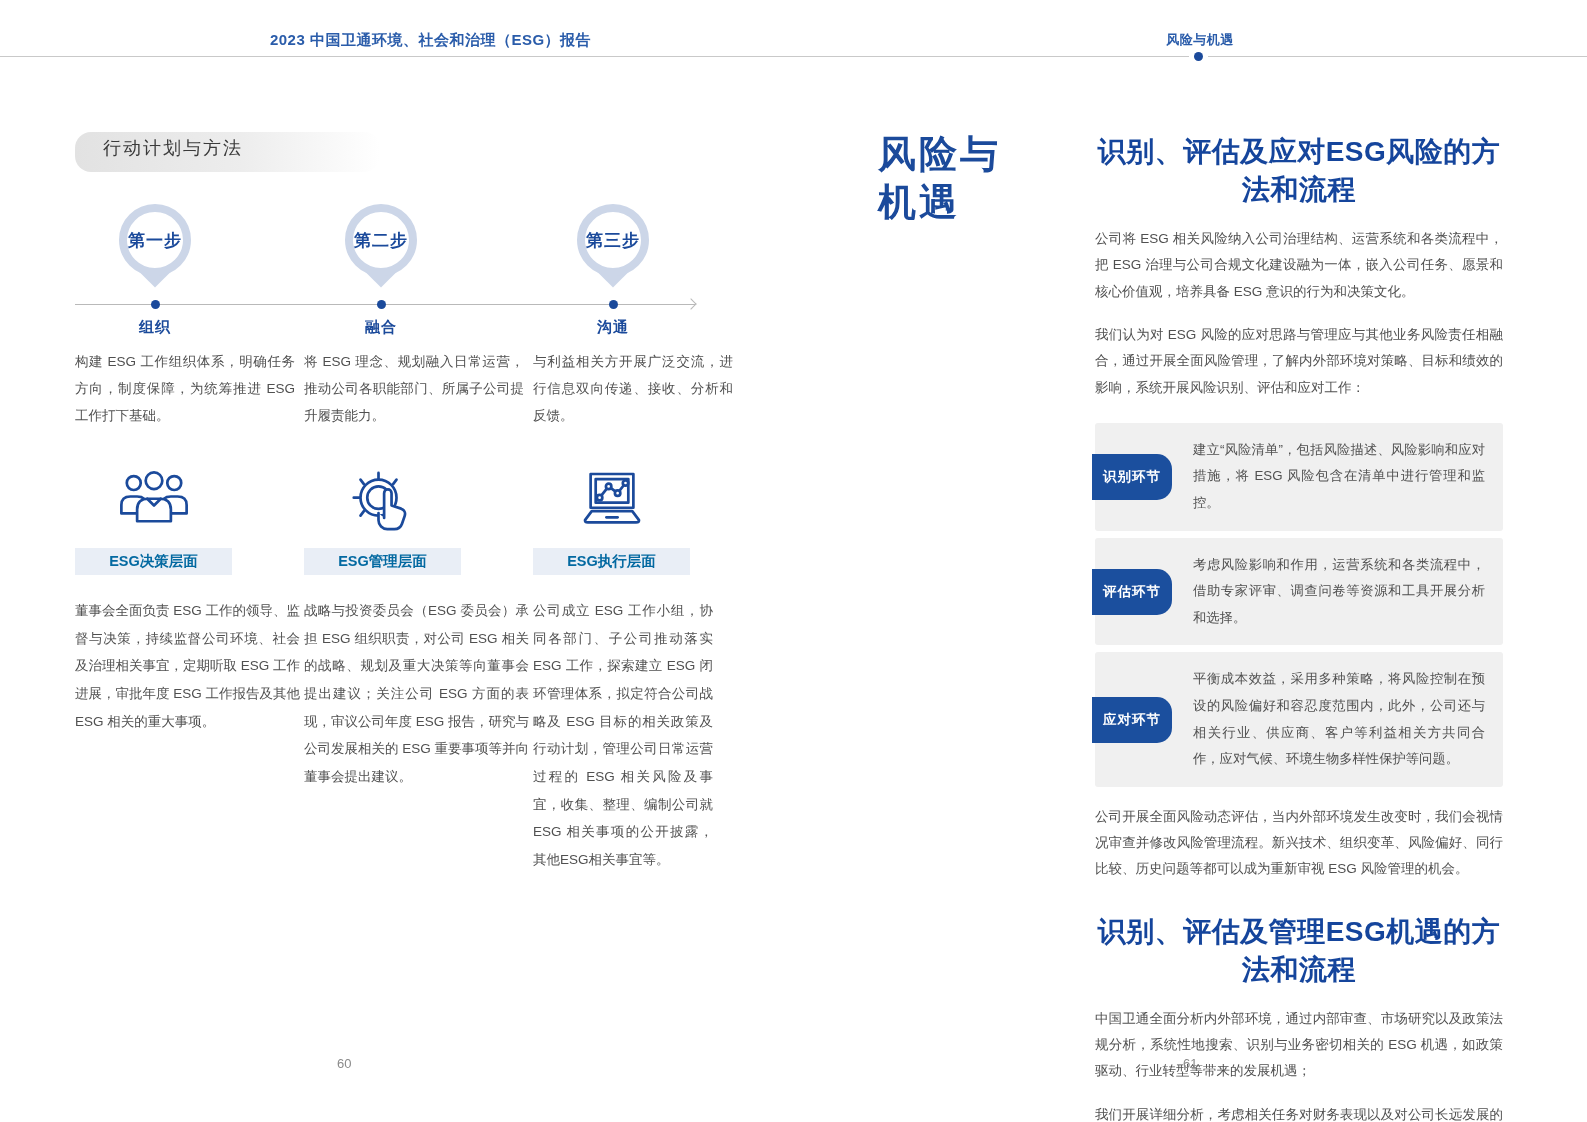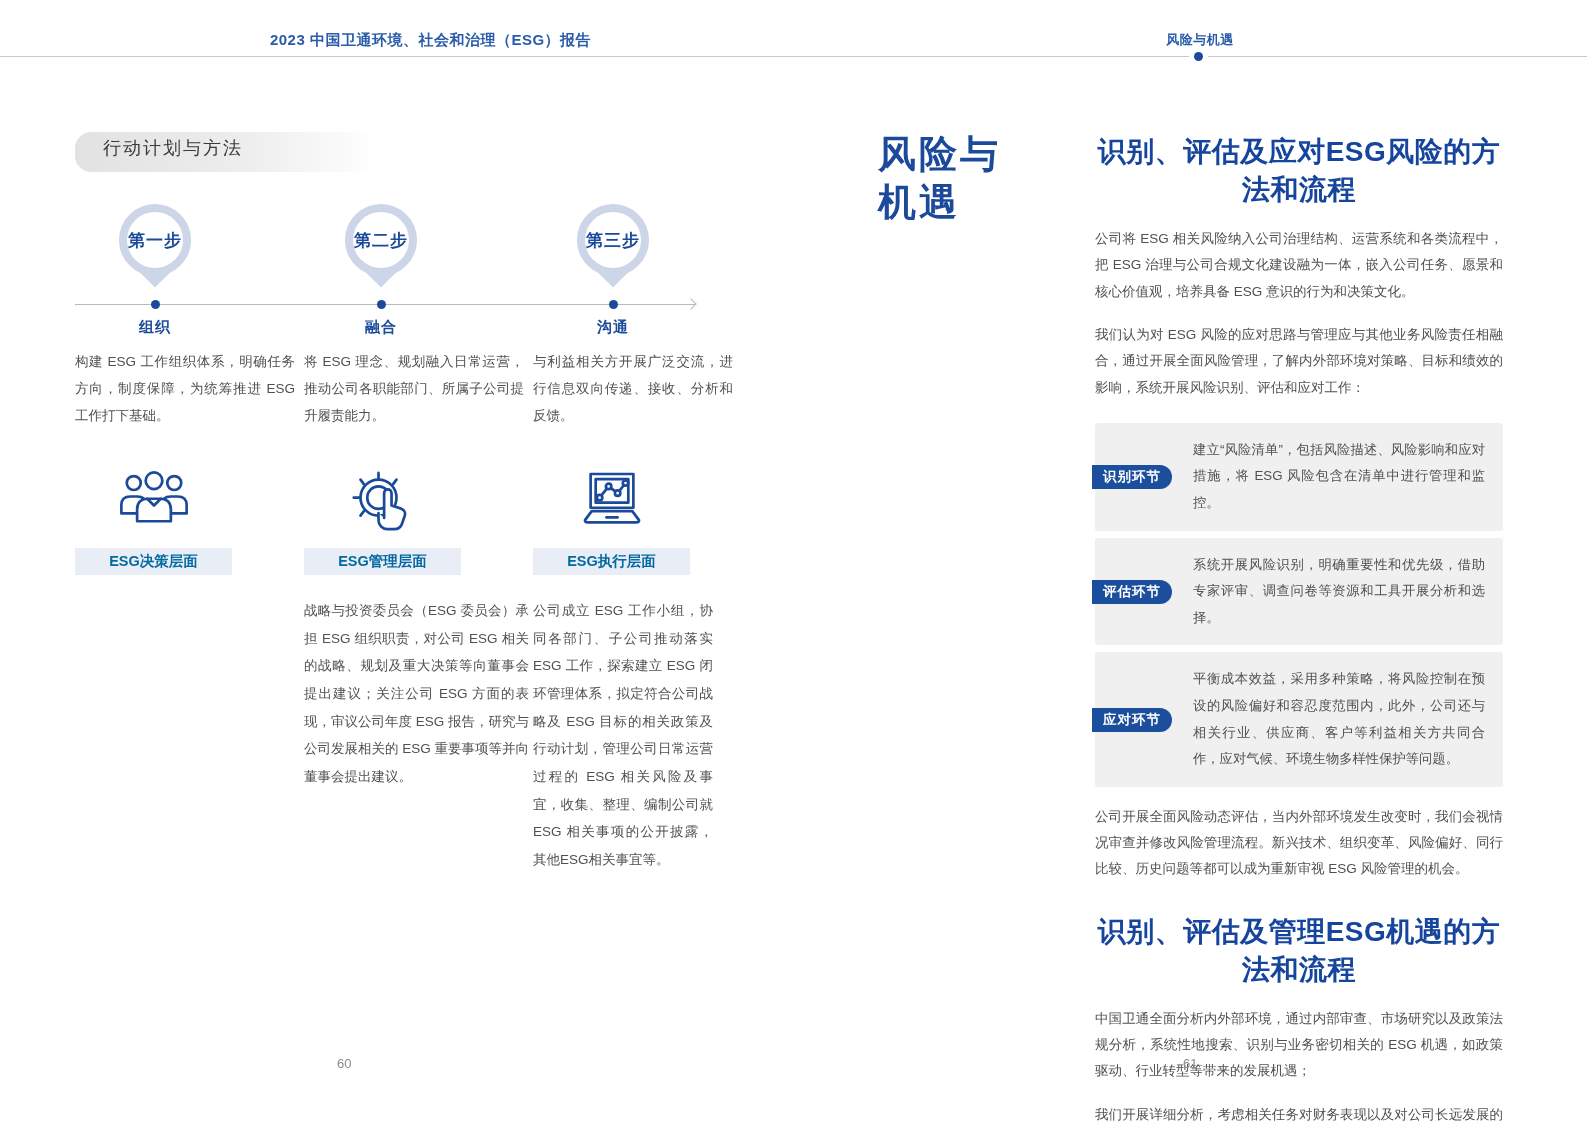--- a/index.html
+++ b/index.html
@@ -60,21 +60,21 @@
   .r-heading { font-size:28px; font-weight:bold; color:#15459c; letter-spacing:.5px;text-align:center; }
   .r-para { margin-top:17px; font-size:13.5px; line-height:1.95; color:#505050;
     text-align:justify; }
   .stages { margin-top:22px; }
   .stage-card { position:relative; background:#f0f0f0; border-radius:3px; margin-bottom:7px;
     padding:14px 18px 14px 98px; display:flex; align-items:center; }
   .stage-card.s1 { min-height:92px; }
   .stage-card.s2 { min-height:52px; }
   .stage-card.s3 { min-height:118px; }
   .stage-pill { position:absolute; left:-3px; top:50%; transform:translateY(-50%);
-    width:80px; height:24px; background:#1b4f9e; color:#fff; border-radius:0 15px 15px 0;
+    width:80px; height:46px; background:#1b4f9e; color:#fff; border-radius:0 15px 15px 0;
     display:flex; align-items:center; justify-content:center; font-size:13.5px; font-weight:bold;
     letter-spacing:1px; }
   .stage-text { font-size:13.3px; line-height:2.0; color:#505050; text-align:justify; }
 
   
   .pageno { position:absolute; top:1056px; font-size:13px; color:#8a8a8a; }
   .pageno.pl { left:337px; }
   .pageno.pr { left:1183px; }
 
   svg .st { fill:none; stroke:#1b4a9b; stroke-width:2.4; stroke-linejoin:round; stroke-linecap:round; }
@@ -136,20 +136,21 @@
             <circle class="stf" cx="14" cy="13" r="6.2"></circle>
             <path class="stf" d="M3 40 V32.5 Q3 25 11 25 H17 Q25 25 25 32.5 V40 Z"></path>
             <circle class="stf" cx="50" cy="13" r="6.2"></circle>
             <path class="stf" d="M39 40 V32.5 Q39 25 47 25 H53 Q61 25 61 32.5 V40 Z"></path>
             <circle class="stf" cx="32" cy="11" r="7.4"></circle>
             <path class="stf" d="M17 47 V36.5 Q17 27 27 27 H37 Q47 27 47 36.5 V47 Z"></path>
             <path class="st" d="M26 27 L32 33 L38 27"></path>
           </svg>
         </div>
         <div class="gov-label">ESG决策层面</div>
+        <p class="gov-desc">董事会全面负责 ESG 工作的领导、监督与决策，持续监督公司环境、社会及治理相关事宜，定期听取 ESG 工作进展，审批年度 ESG 工作报告及其他 ESG 相关的重大事项。</p>
       </div>
 
       <div class="gov-col c2" style="left:229px">
         <div class="gov-icon">
           <svg width="72" height="66" viewBox="0 0 64 58">
             <g class="st">
               <line x1="28" y1="4" x2="28" y2="9"></line>
               <line x1="44" y1="10" x2="41" y2="14"></line>
               <line x1="12" y1="10" x2="15" y2="14"></line>
               <line x1="6" y1="26" x2="11" y2="26"></line>
@@ -196,21 +197,21 @@
     <p class="r-para">公司将 ESG 相关风险纳入公司治理结构、运营系统和各类流程中，把 ESG 治理与公司合规文化建设融为一体，嵌入公司任务、愿景和核心价值观，培养具备 ESG 意识的行为和决策文化。</p>
     <p class="r-para">我们认为对 ESG 风险的应对思路与管理应与其他业务风险责任相融合，通过开展全面风险管理，了解内外部环境对策略、目标和绩效的影响，系统开展风险识别、评估和应对工作：</p>
 
     <div class="stages">
       <div class="stage-card s1">
         <div class="stage-pill">识别环节</div>
         <p class="stage-text">建立“风险清单”，包括风险描述、风险影响和应对措施，将 ESG 风险包含在清单中进行管理和监控。</p>
       </div>
       <div class="stage-card s2">
         <div class="stage-pill">评估环节</div>
-        <p class="stage-text">系统开展风险识别，明确重要性和优先级，借助专家评审、调查问卷等资源和工具开展分析和选择。</p>
+        <p class="stage-text">考虑风险影响和作用，运营系统和各类流程中，借助专家评审、调查问卷等资源和工具开展分析和选择。</p>
       </div>
       <div class="stage-card s3">
         <div class="stage-pill">应对环节</div>
         <p class="stage-text">平衡成本效益，采用多种策略，将风险控制在预设的风险偏好和容忍度范围内，此外，公司还与相关行业、供应商、客户等利益相关方共同合作，应对气候、环境生物多样性保护等问题。</p>
       </div>
     </div>
 
     <p class="r-para">公司开展全面风险动态评估，当内外部环境发生改变时，我们会视情况审查并修改风险管理流程。新兴技术、组织变革、风险偏好、同行比较、历史问题等都可以成为重新审视 ESG 风险管理的机会。</p>
 
     <h2 class="r-heading" style="margin-top:30px">识别、评估及管理ESG机遇的方法和流程</h2>

